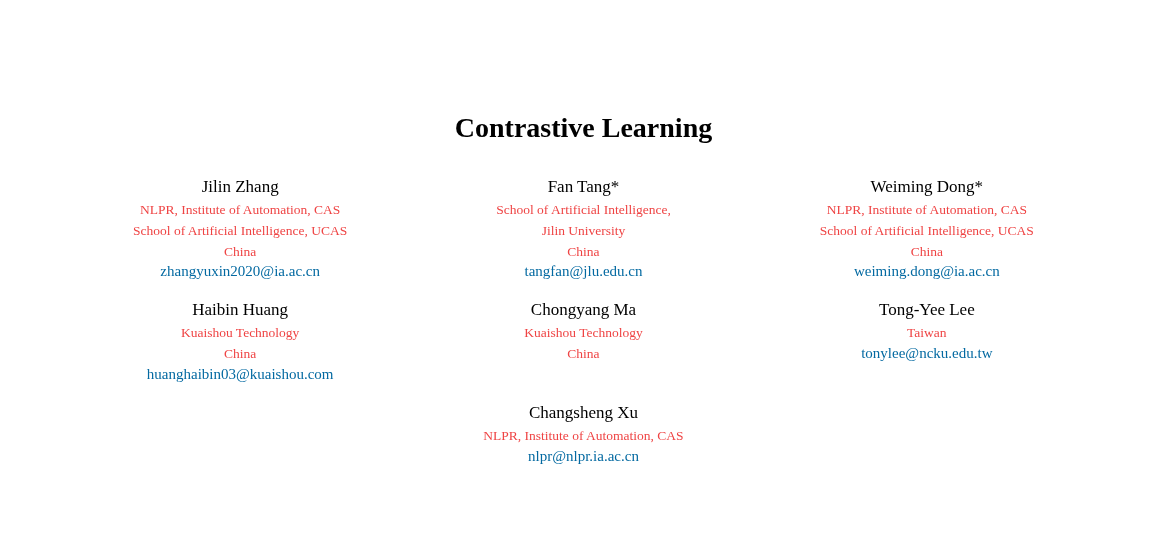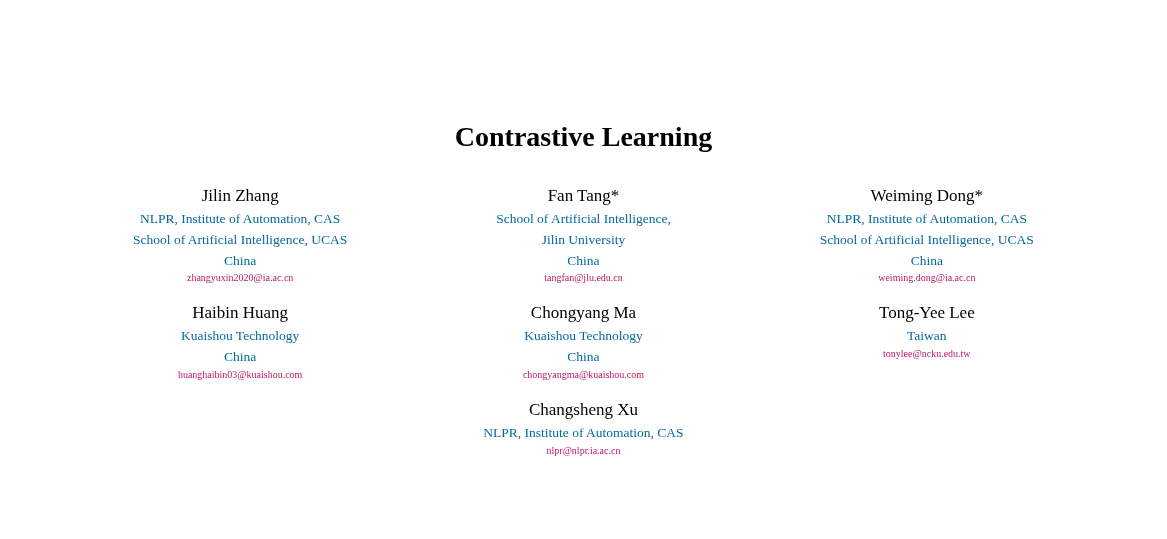--- a/index.html
+++ b/index.html
@@ -52,27 +52,27 @@
 
     .author-name {
       font-size: 17px;
       font-weight: normal;
       color: #000000;
       margin-bottom: 2px;
     }
 
     .author-affiliation {
       font-size: 13.5px;
-      color: #0369a1;
+      color: #ef4444;
       line-height: 1.4;
     }
 
     .author-email {
-      font-size: 10px;
-      color: #be185d;
+      font-size: 15px;
+      color: #0369a1;
     }
   </style>
 </head>
 <body>
 
 <div class="page-container">
 
   <div class="title-section">
     <h1 class="main-title">
       <br>
@@ -111,21 +111,20 @@
         <div class="author-block">
           <div class="author-name">Haibin Huang</div>
           <div class="author-affiliation">Kuaishou Technology</div>
           <div class="author-affiliation">China</div>
           <div class="author-email">huanghaibin03@kuaishou.com</div>
         </div>
         <div class="author-block">
           <div class="author-name">Chongyang Ma</div>
           <div class="author-affiliation">Kuaishou Technology</div>
           <div class="author-affiliation">China</div>
-          <div class="author-email">chongyangma@kuaishou.com</div>
         </div>
         <div class="author-block">
           <div class="author-name">Tong-Yee Lee</div>
           <div class="author-affiliation">Taiwan</div>
           <div class="author-email">tonylee@ncku.edu.tw</div>
         </div>
       </div>
       <div style="display: flex; justify-content: center; text-align: right;">
         <div style="width: 33.33%;">
           <div class="author-block">

